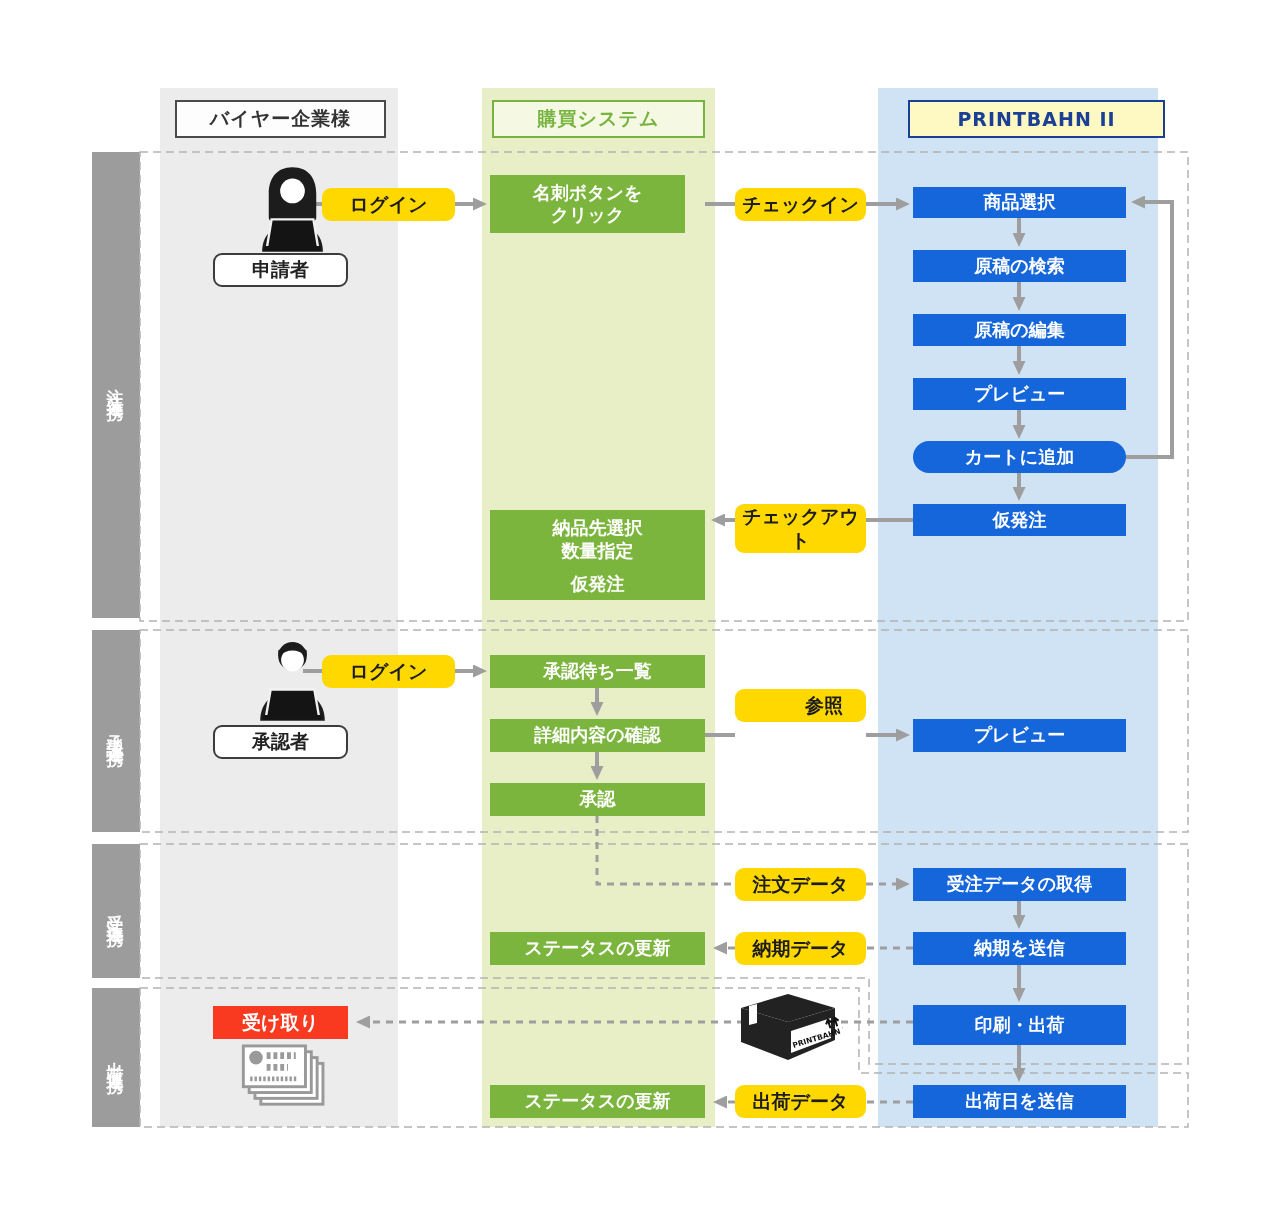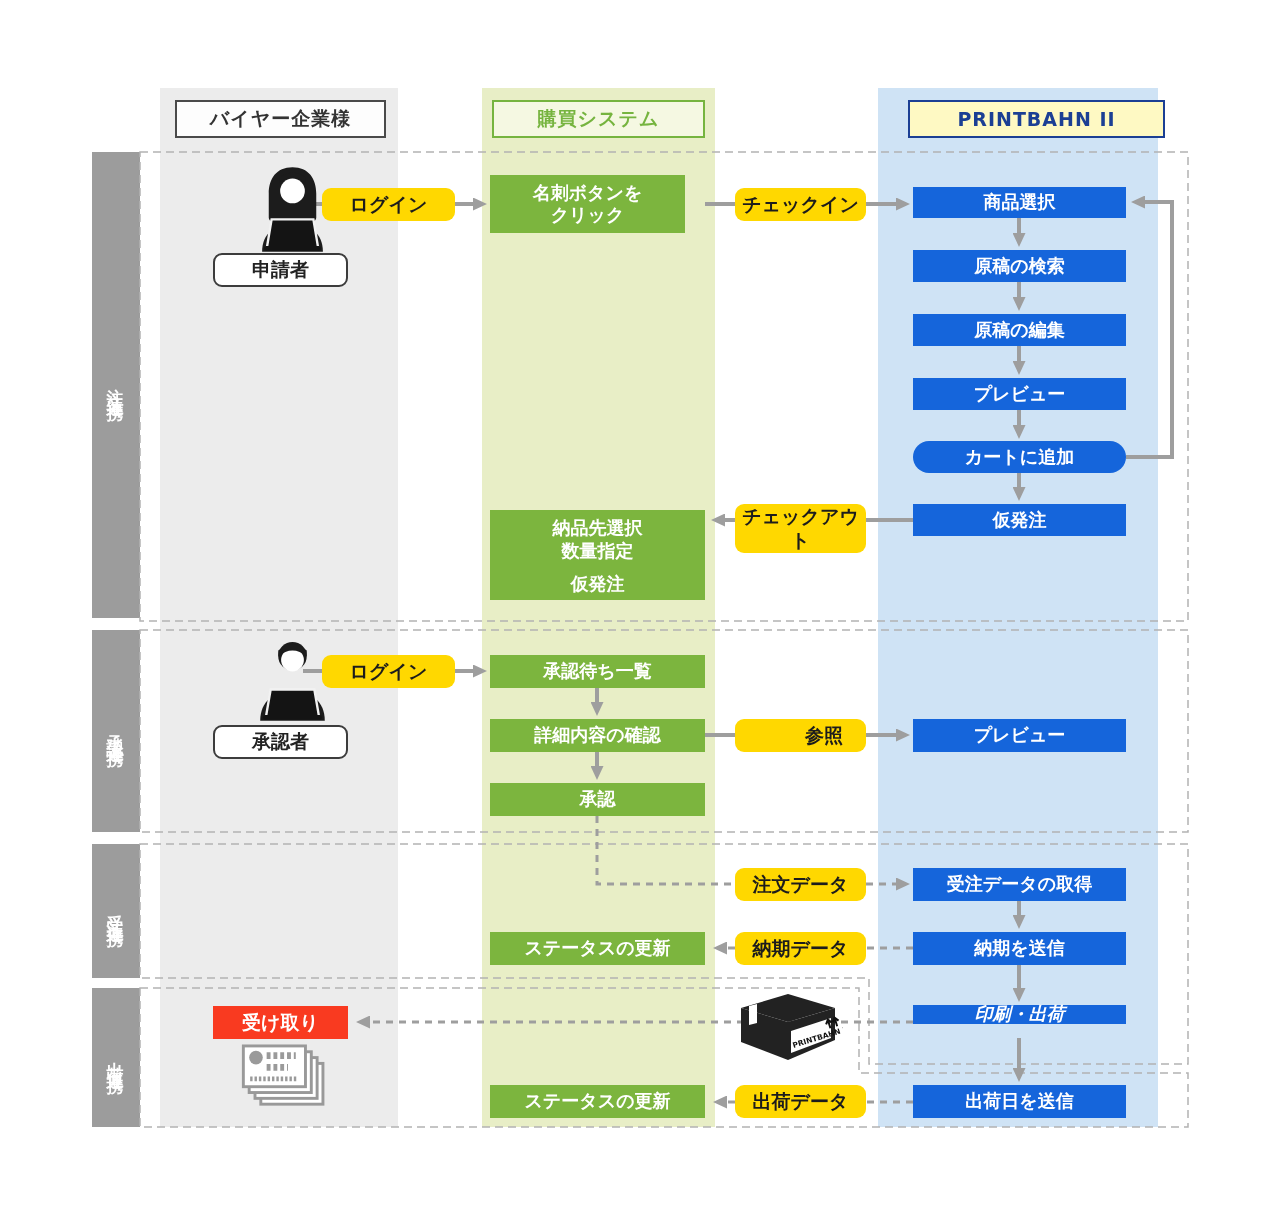--- a/index.html
+++ b/index.html
@@ -148,30 +148,30 @@
       <path d="M46,59 L54,59 L50,72 Z" fill="#1c1c1c"></path>
       <path d="M27,55 L73,55 L78,84 L22,84 Z" fill="#141414" stroke="#f2f2f2" stroke-width="2.5"></path>
       <rect x="19" y="82" width="62" height="5" rx="2.5" fill="#141414"></rect>
     </svg>
   </div>
   <div class="node plabel" style="left:213px;top:725px;width:135px;height:34px;">承認者</div>
   <div class="node yellow" style="left:322px;top:655px;width:133px;height:33px;">ログイン</div>
   <div class="node green" style="left:490px;top:719px;width:215px;height:33px;">詳細内容の確認</div>
   <div class="node green" style="left:490px;top:655px;width:215px;height:33px;">承認待ち一覧</div>
   <div class="node green" style="left:490px;top:783px;width:215px;height:33px;">承認</div>
-  <div class="node yellow" style="left:735px;top:719px;width:131px;height:33px;padding-left:47px;">参照</div>
+  <div class="node yellow" style="left:735px;top:689px;width:131px;height:33px;padding-left:47px;">参照</div>
   <div class="node blue" style="left:913px;top:719px;width:213px;height:33px;">プレビュー</div>
 
   <div class="node yellow" style="left:735px;top:868px;width:131px;height:33px;">注文データ</div>
   <div class="node blue" style="left:913px;top:868px;width:213px;height:33px;">受注データの取得</div>
   <div class="node blue" style="left:913px;top:932px;width:213px;height:33px;">納期を送信</div>
   <div class="node yellow" style="left:735px;top:932px;width:131px;height:33px;">納期データ</div>
   <div class="node green" style="left:490px;top:932px;width:215px;height:33px;">ステータスの更新</div>
 
-  <div class="node blue" style="left:913px;top:1005px;width:213px;height:19px;font-style:italic;">印刷・出荷</div>
+  <div class="node blue" style="left:913px;top:1005px;width:213px;height:40px;">印刷・出荷</div>
   <div class="icon-wrap" style="left:733px;top:990px;width:110px;height:78px;">
     <svg width="110" height="78" viewBox="0 0 110 78">
       <polygon points="8,18 55,4 102,18 55,32" fill="#222"></polygon>
       <polygon points="8,18 8,52 55,70 55,32" fill="#222"></polygon>
       <polygon points="55,32 102,18 102,50 55,70" fill="#222"></polygon>
       <polygon points="16,16 24,14 24,33 16,35" fill="#fff"></polygon>
       <polygon points="58,41 98,28 98,48 58,63" fill="#fff"></polygon>
       <g transform="rotate(-17 60 56)">
         <text x="60" y="58" font-size="7.5" font-weight="bold" fill="#111" font-family="DejaVu Sans, sans-serif">PRINTBAHN Ⅱ</text>
         <path d="M101,50 V42 M98,45 L101,41 L104,45" stroke="#111" stroke-width="2" fill="none"></path>

